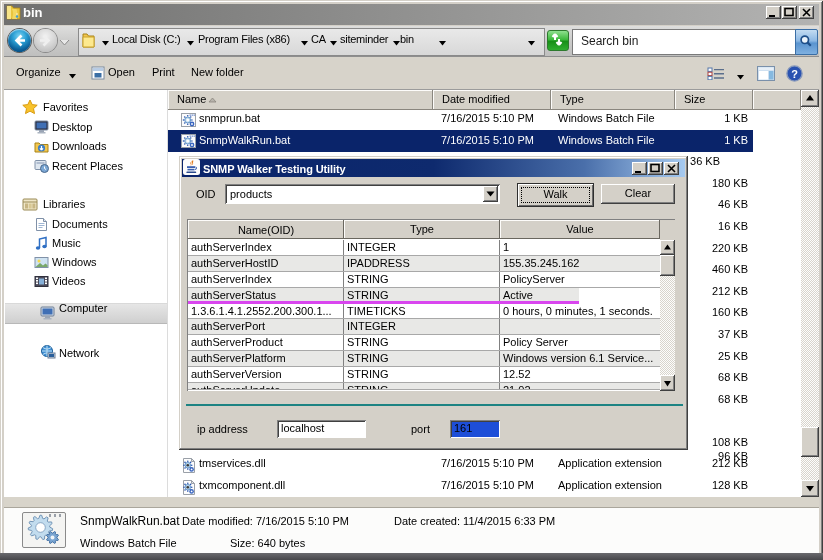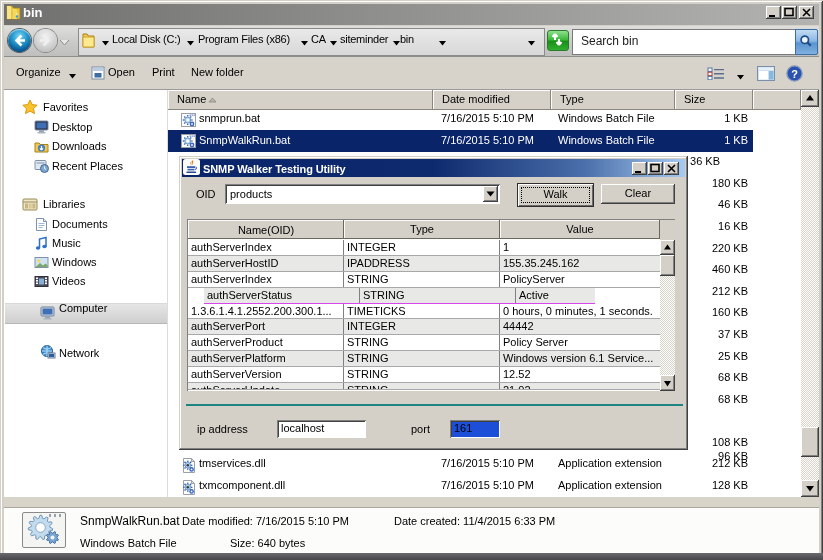--- a/index.html
+++ b/index.html
@@ -453,38 +453,37 @@
         <div class="a" style="left:155px;top:0;width:1px;height:15.8px;background:#808080;"></div>
         <div class="a" style="left:311px;top:0;width:1px;height:15.8px;background:#808080;"></div>
       </div>
 <div class="a" style="left:9px;top:116.0px;width:472px;height:15.8px;background:#fff;border-bottom:1px solid #a8a8a8;box-sizing:border-box;overflow:hidden;">
         <div class="a" style="left:3px;top:1px;width:150px;white-space:nowrap;overflow:hidden;">authServerIndex</div>
         <div class="a" style="left:159px;top:1px;width:150px;white-space:nowrap;">STRING</div>
         <div class="a" style="left:315px;top:1px;width:158px;white-space:nowrap;overflow:hidden;">PolicyServer</div>
         <div class="a" style="left:155px;top:0;width:1px;height:15.8px;background:#808080;"></div>
         <div class="a" style="left:311px;top:0;width:1px;height:15.8px;background:#808080;"></div>
       </div>
-<div class="a" style="left:9px;top:131.8px;width:391px;height:15.8px;background:#e8e8e6;border-bottom:1px solid #d946ef;box-sizing:border-box;overflow:hidden;margin-left:16px;">
+<div class="a" style="left:9px;top:131.8px;width:391px;height:15.8px;background:#e8e8e6;border-bottom:3px solid #d946ef;box-sizing:border-box;overflow:hidden;">
         <div class="a" style="left:3px;top:1px;width:150px;white-space:nowrap;overflow:hidden;">authServerStatus</div>
         <div class="a" style="left:159px;top:1px;width:150px;white-space:nowrap;">STRING</div>
         <div class="a" style="left:315px;top:1px;width:158px;white-space:nowrap;overflow:hidden;">Active</div>
         <div class="a" style="left:155px;top:0;width:1px;height:15.8px;background:#808080;"></div>
         <div class="a" style="left:311px;top:0;width:1px;height:15.8px;background:#808080;"></div>
       </div>
 <div class="a" style="left:9px;top:147.6px;width:472px;height:15.8px;background:#fff;border-bottom:1px solid #a8a8a8;box-sizing:border-box;overflow:hidden;">
         <div class="a" style="left:3px;top:1px;width:150px;white-space:nowrap;overflow:hidden;">1.3.6.1.4.1.2552.200.300.1...</div>
         <div class="a" style="left:159px;top:1px;width:150px;white-space:nowrap;">TIMETICKS</div>
         <div class="a" style="left:315px;top:1px;width:158px;white-space:nowrap;overflow:hidden;">0 hours, 0 minutes, 1 seconds.</div>
         <div class="a" style="left:155px;top:0;width:1px;height:15.8px;background:#808080;"></div>
         <div class="a" style="left:311px;top:0;width:1px;height:15.8px;background:#808080;"></div>
       </div>
 <div class="a" style="left:9px;top:163.4px;width:472px;height:15.8px;background:#e8e8e6;border-bottom:1px solid #a8a8a8;box-sizing:border-box;overflow:hidden;">
         <div class="a" style="left:3px;top:1px;width:150px;white-space:nowrap;overflow:hidden;">authServerPort</div>
         <div class="a" style="left:159px;top:1px;width:150px;white-space:nowrap;">INTEGER</div>
-        <div class="a" style="left:315px;top:1px;width:158px;white-space:nowrap;overflow:hidden;">44442</div>
         <div class="a" style="left:155px;top:0;width:1px;height:15.8px;background:#808080;"></div>
         <div class="a" style="left:311px;top:0;width:1px;height:15.8px;background:#808080;"></div>
       </div>
 <div class="a" style="left:9px;top:179.2px;width:472px;height:15.8px;background:#fff;border-bottom:1px solid #a8a8a8;box-sizing:border-box;overflow:hidden;">
         <div class="a" style="left:3px;top:1px;width:150px;white-space:nowrap;overflow:hidden;">authServerProduct</div>
         <div class="a" style="left:159px;top:1px;width:150px;white-space:nowrap;">STRING</div>
         <div class="a" style="left:315px;top:1px;width:158px;white-space:nowrap;overflow:hidden;">Policy Server</div>
         <div class="a" style="left:155px;top:0;width:1px;height:15.8px;background:#808080;"></div>
         <div class="a" style="left:311px;top:0;width:1px;height:15.8px;background:#808080;"></div>
       </div>

